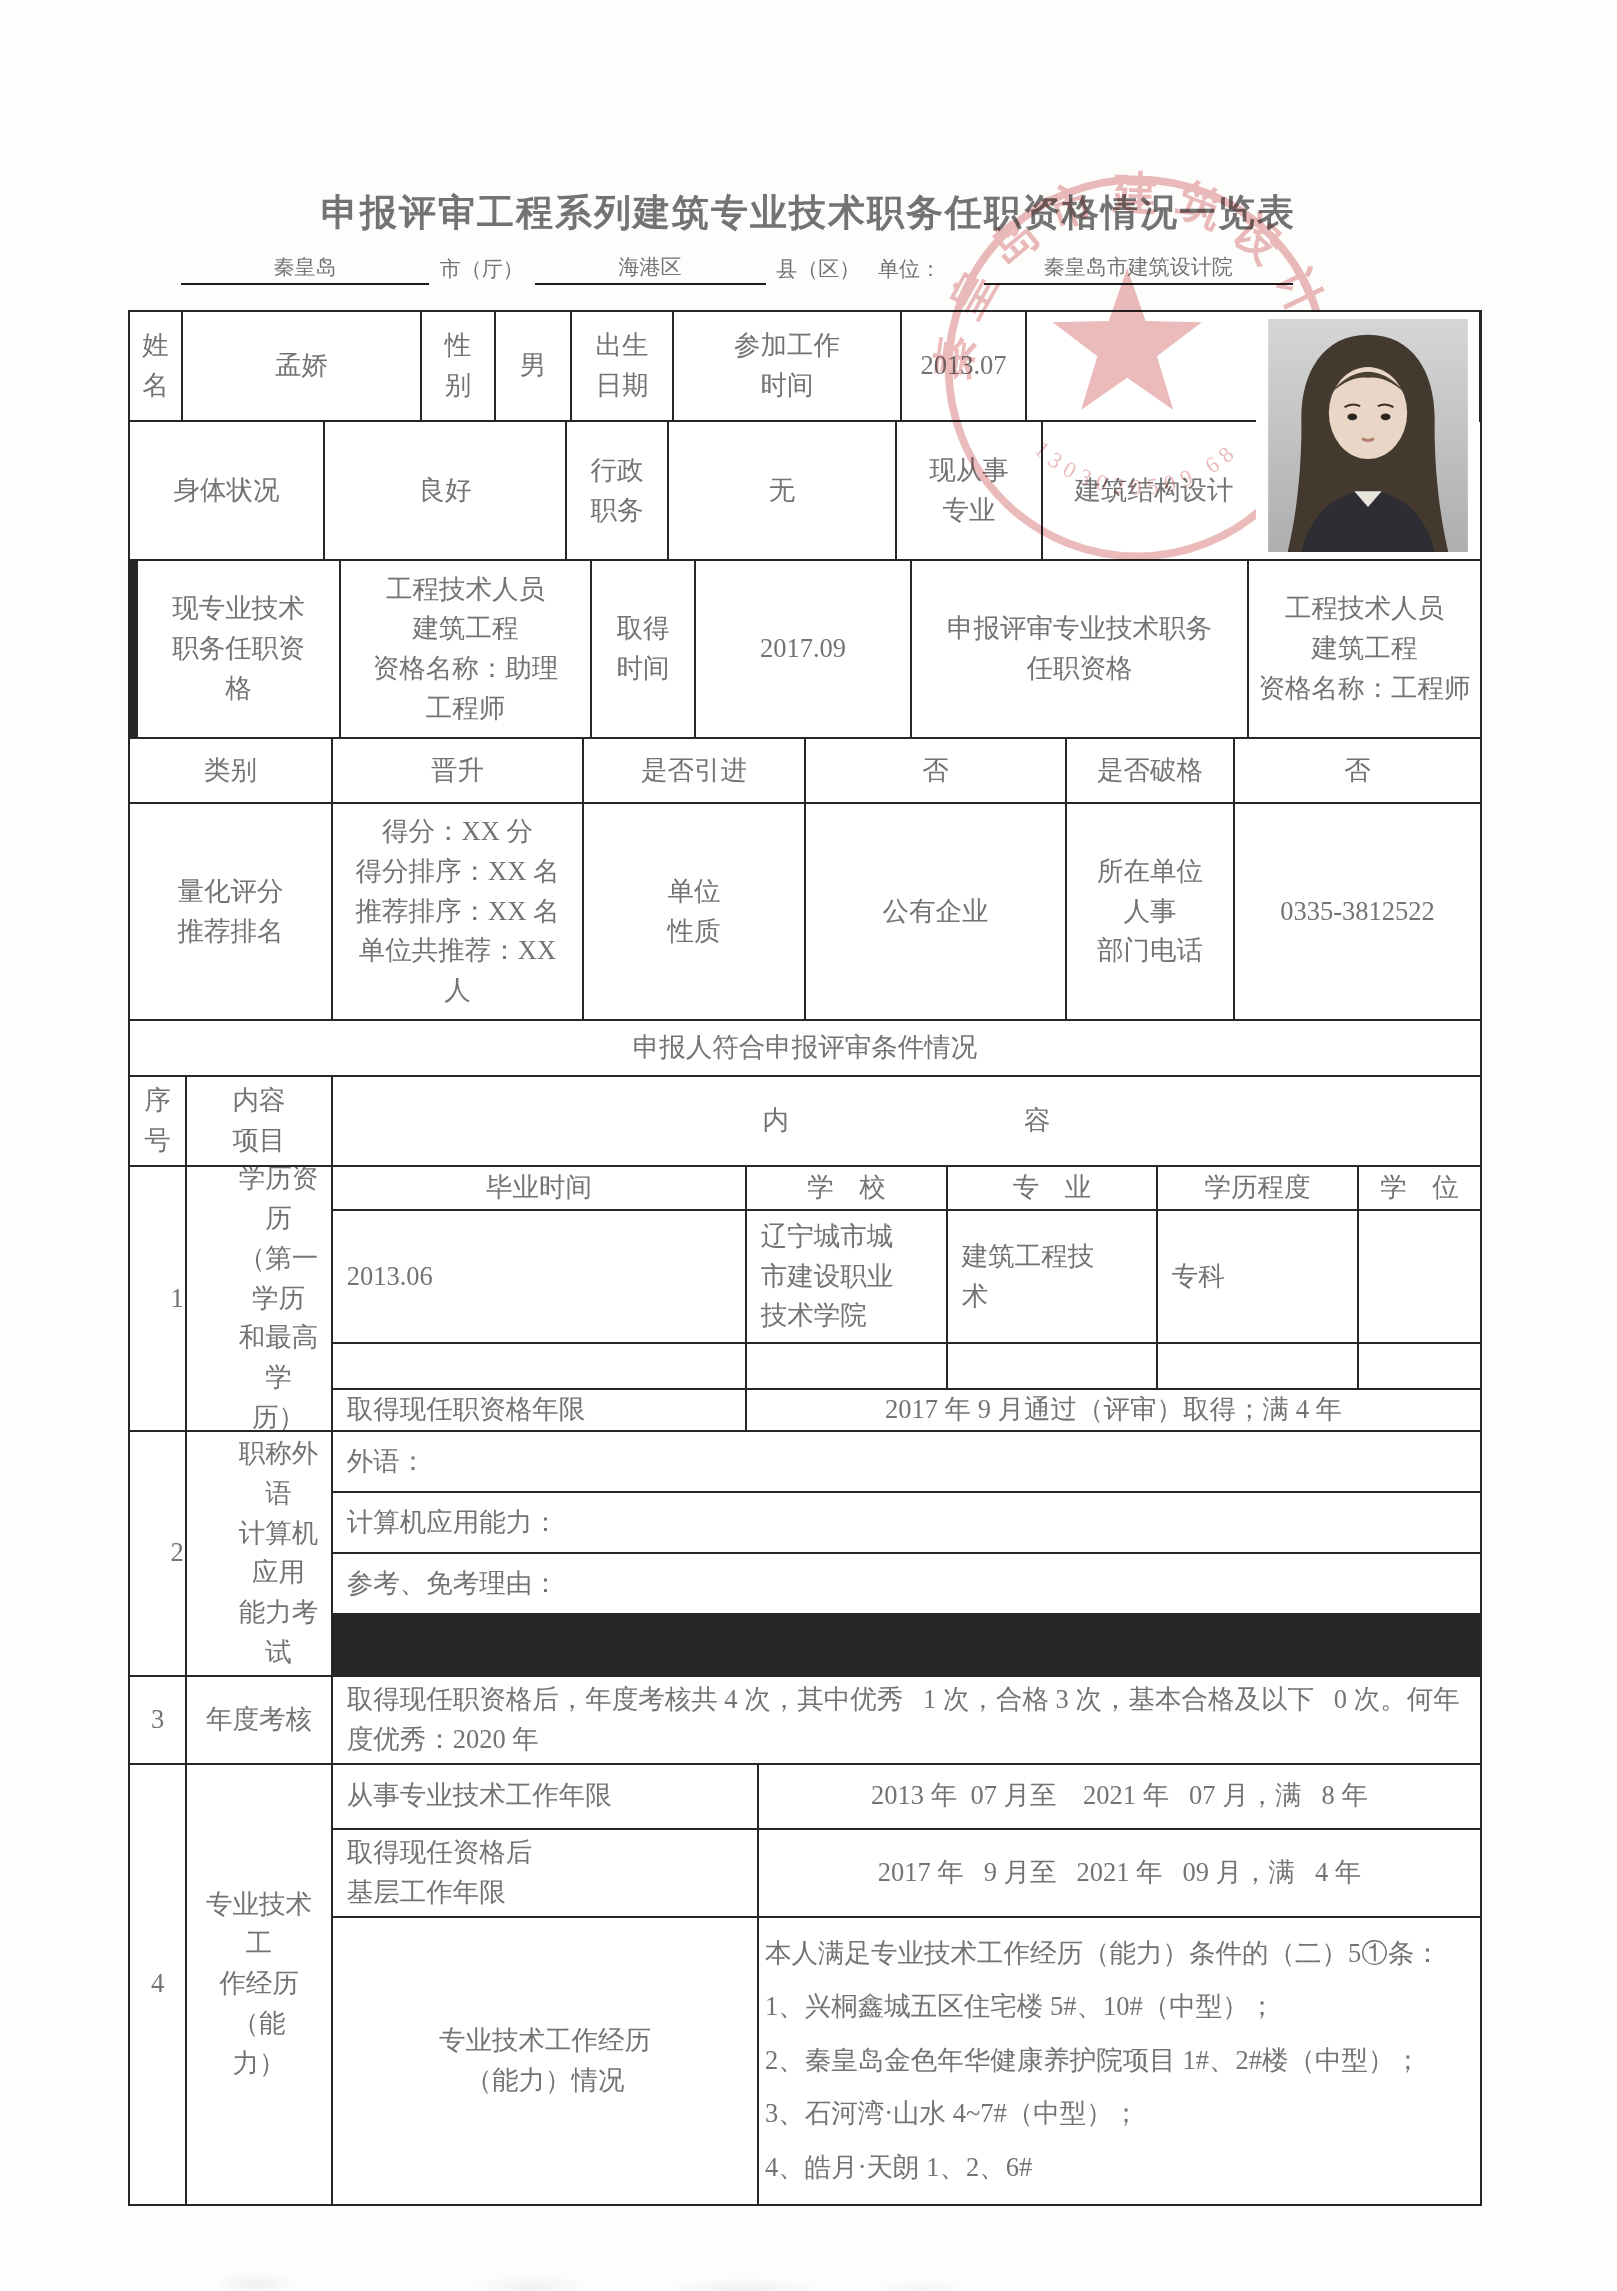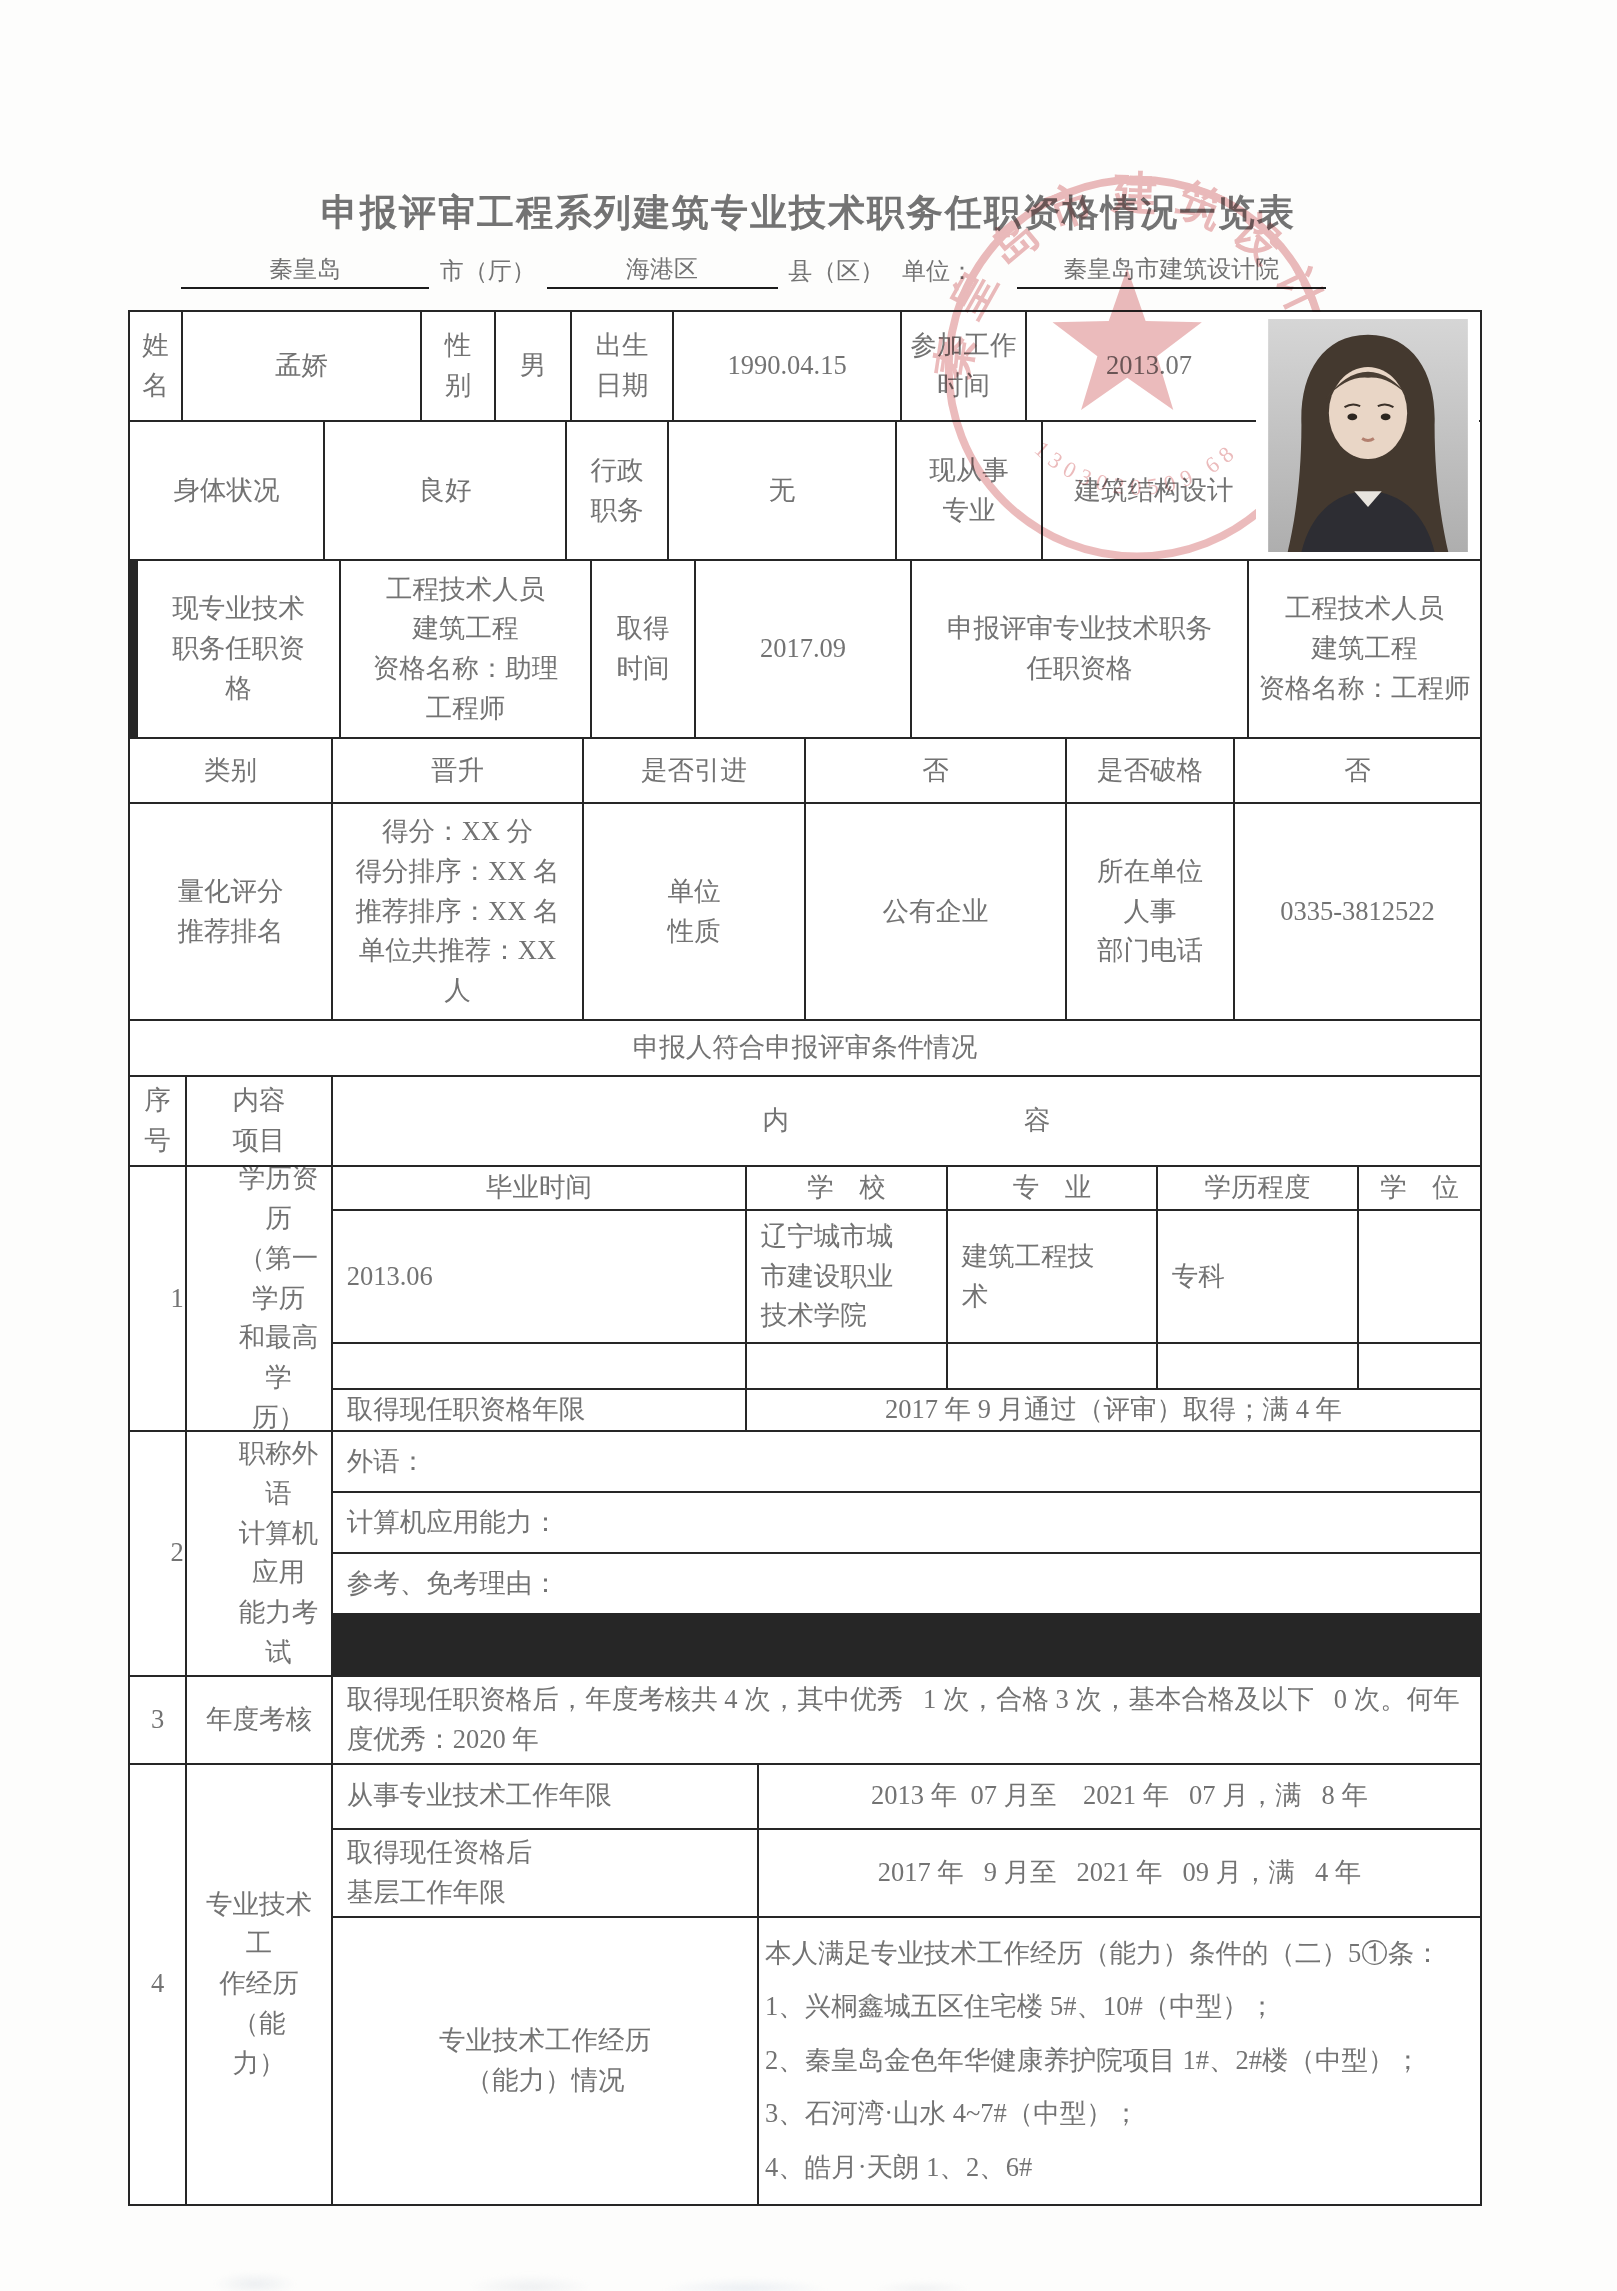--- a/index.html
+++ b/index.html
@@ -1,21 +1,21 @@
 <!DOCTYPE html>
 <html><head>
 <meta charset="utf-8">
 <style>
   html,body{margin:0;padding:0;}
   body{background:#ffffff;}
   .sheet{position:relative;width:1617px;height:2292px;background:#fdfdfc;overflow:hidden;
          font-family:"Liberation Serif", serif;color:#737373;}
   .title{position:absolute;top:188px;left:0;width:1617px;text-align:center;
          font-size:37px;font-weight:700;letter-spacing:2px;}
-  .subhead{position:absolute;top:253px;left:181px;width:1304px;font-size:24px;
+  .subhead{position:absolute;top:253px;left:181px;width:1304px;font-size:21px;
            display:flex;align-items:flex-end;white-space:nowrap;}
   .blank{display:inline-block;text-align:center;border-bottom:2.9px solid #1c1c1c;padding-bottom:2px;}
   .b1{width:248px;}
   .b2{width:231px;margin-left:6.9px;}
   .b3{width:309px;margin-left:39px;}
   .plain{padding:0 3.9px 2px 3.9px;}
   .p1{margin-left:6.9px;}
   .p2{margin-left:6.9px;}
   .p3{margin-left:9.8px;}
 
@@ -83,21 +83,20 @@
 
     <div class="band bandA">
       <div class="cell">姓
 名</div>
       <div class="cell">孟娇</div>
       <div class="cell">性
 别</div>
       <div class="cell">男</div>
       <div class="cell">出生
 日期</div>
-      <div class="cell">1990.04.15</div>
       <div class="cell">参加工作
 时间</div>
       <div class="cell">2013.07</div>
       <div class="cell"></div>
     </div>
 
     <div class="band bandB">
       <div class="cell">身体状况</div>
       <div class="cell">良好</div>
       <div class="cell">行政

